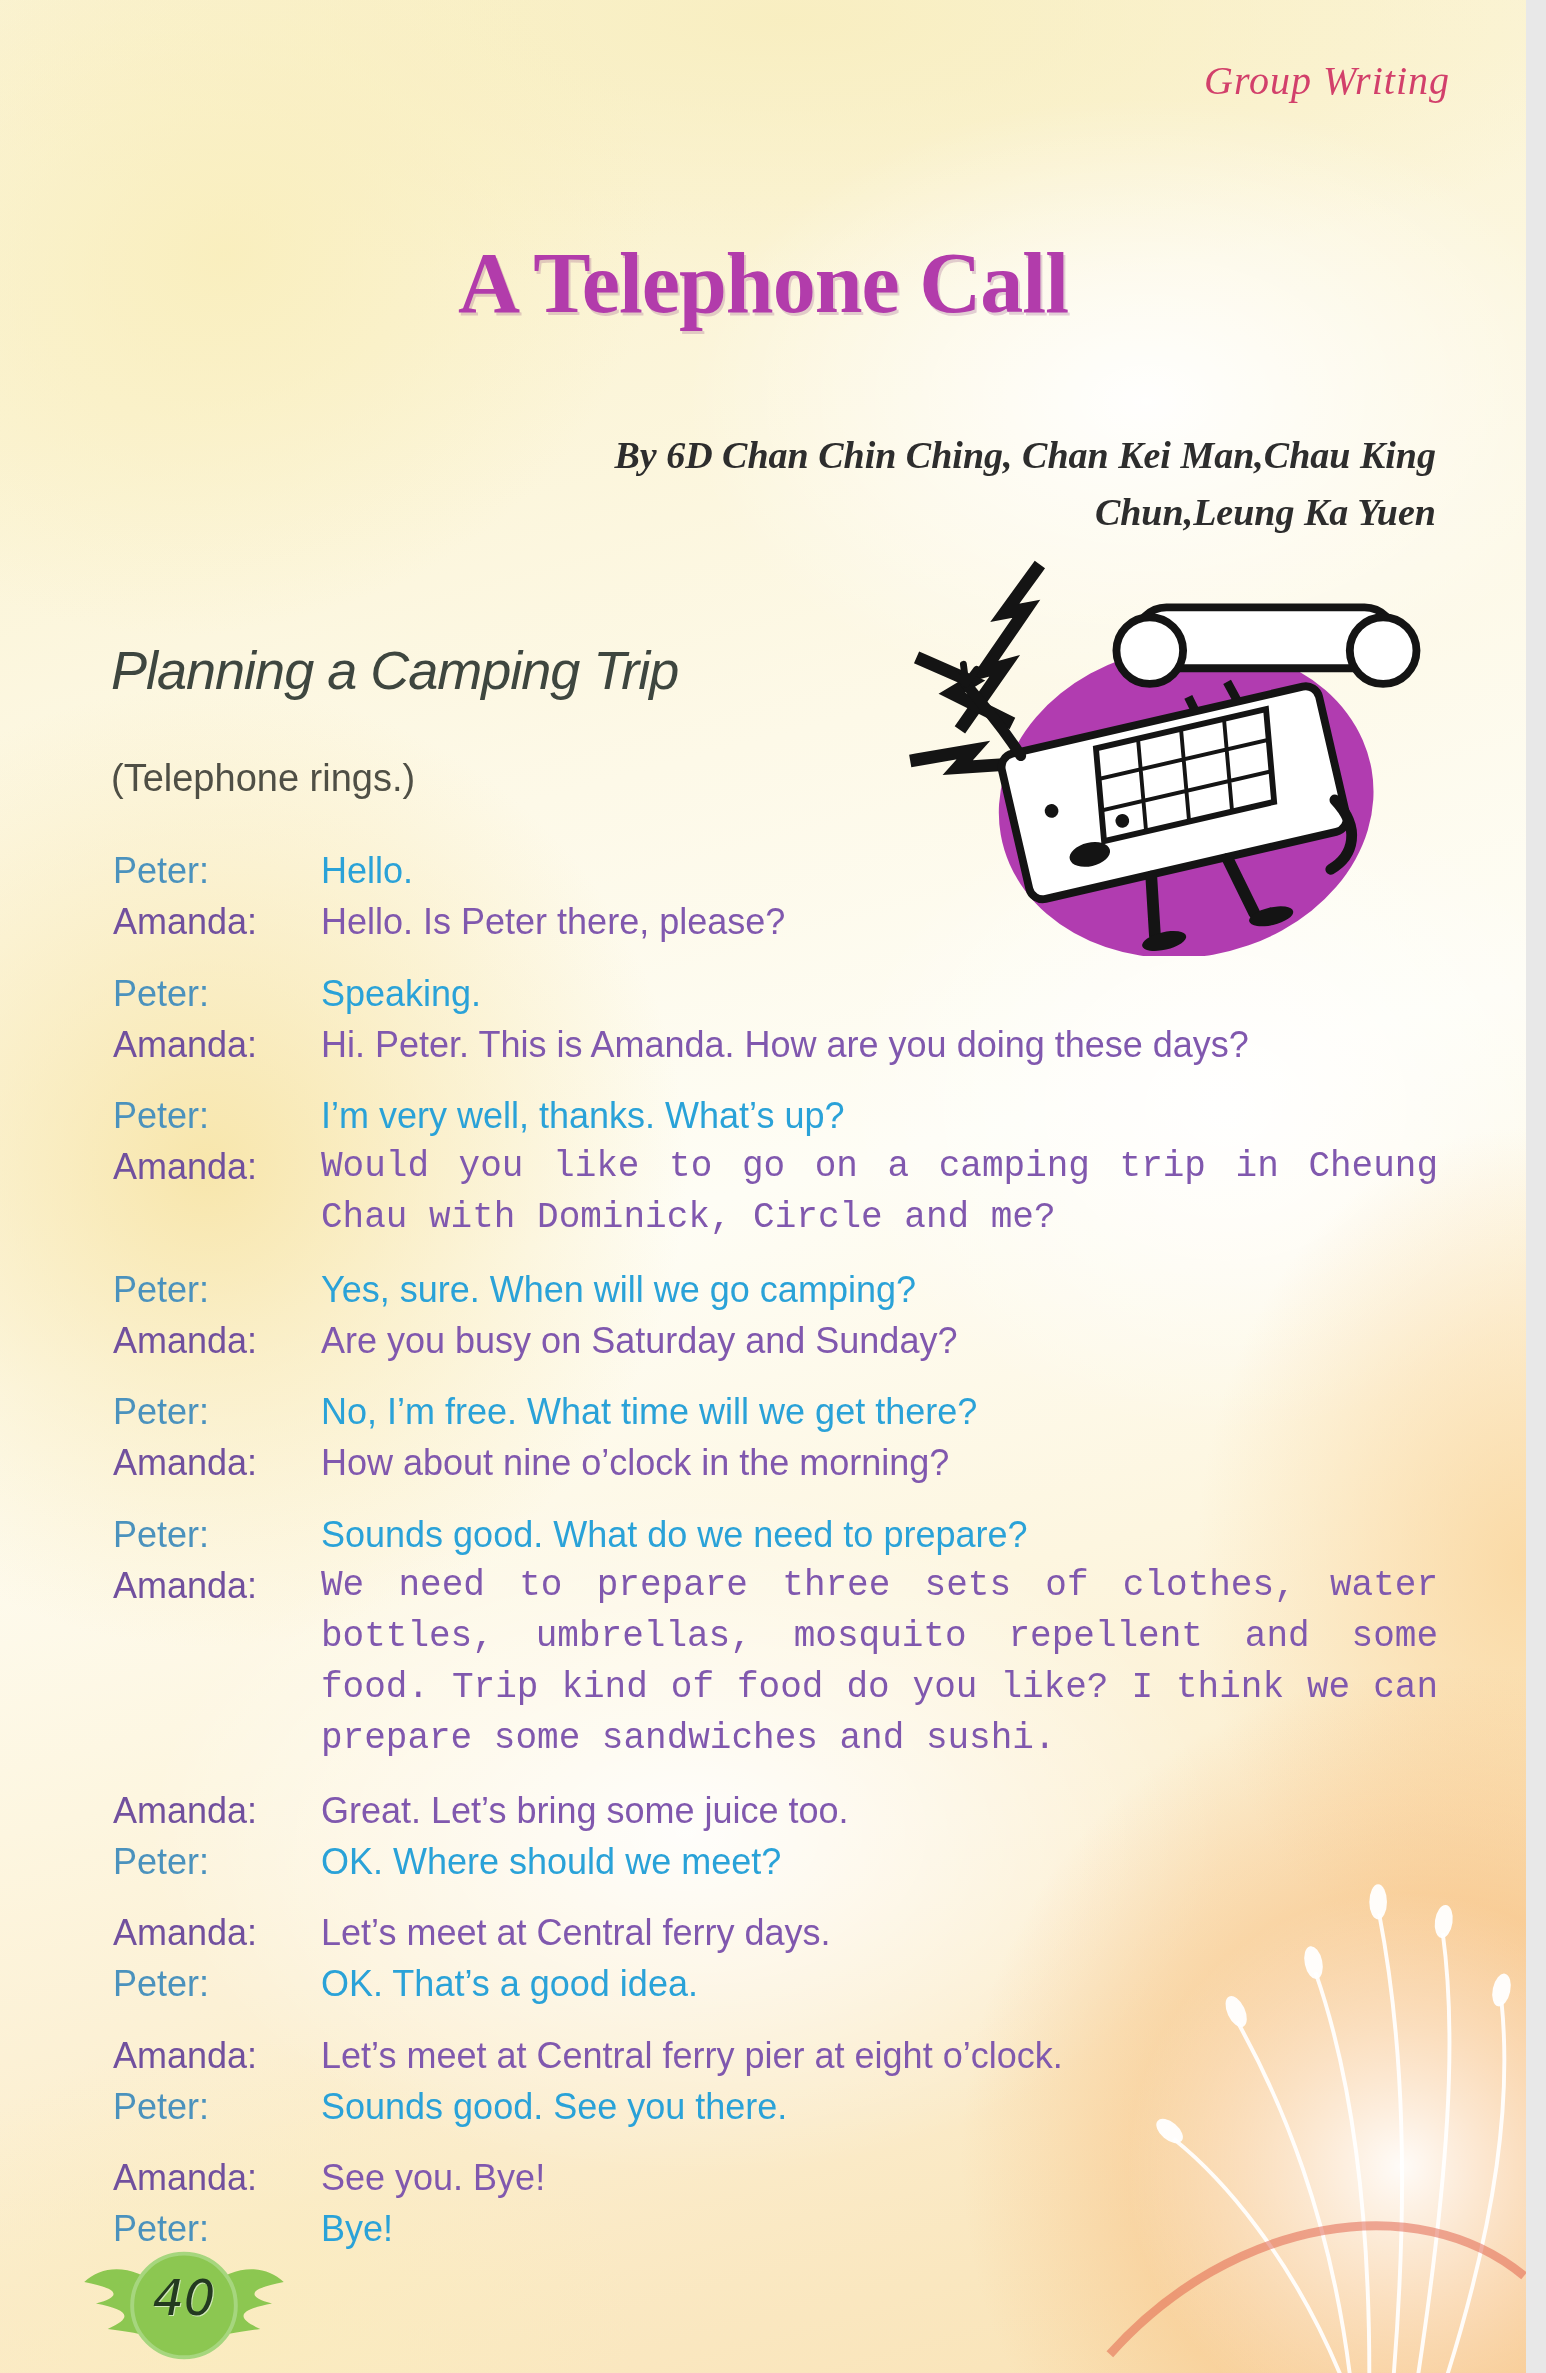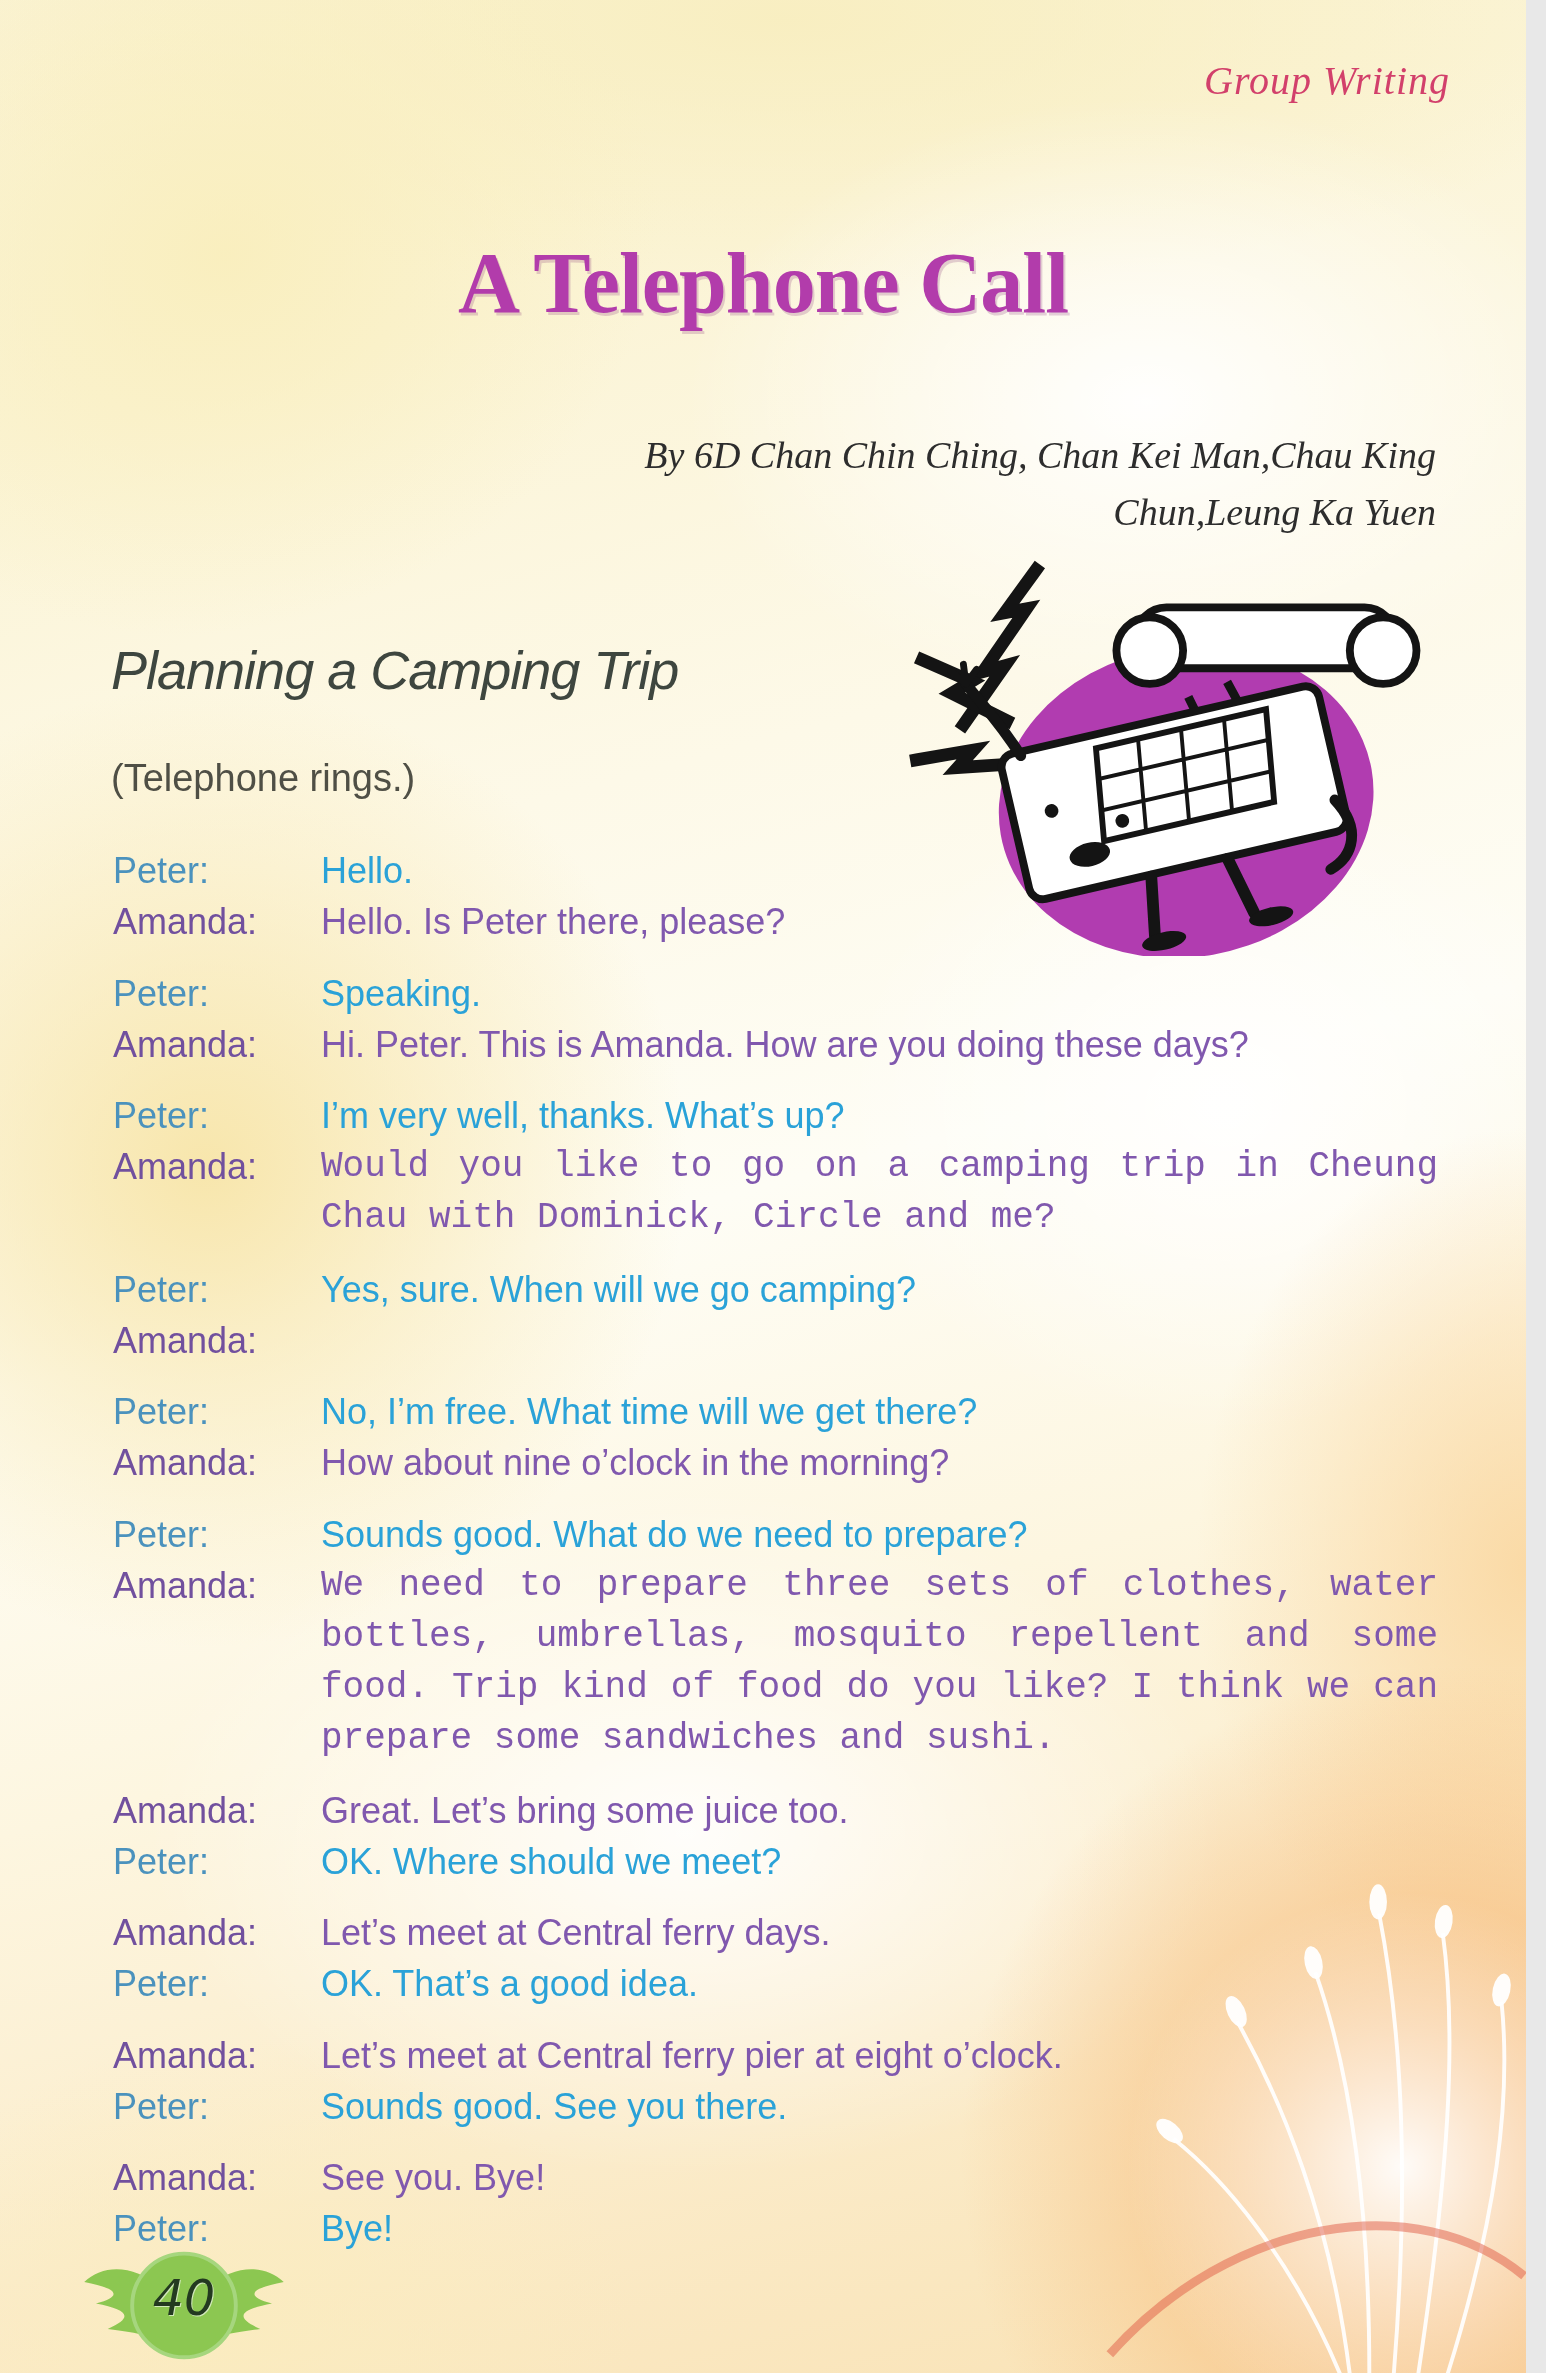--- a/index.html
+++ b/index.html
@@ -30,21 +30,21 @@
     color:#d2406b;letter-spacing:1px;
   }
   .page-title{
     position:absolute;top:233px;left:0;width:100%;text-align:center;
     font-family:"Liberation Serif",serif;font-weight:bold;font-size:86px;
     color:#b23cab;letter-spacing:-1px;
     text-shadow:2px 2.9px 0 rgba(130,50,120,.22);
   }
   .byline{
     position:absolute;top:427px;right:90px;width:1010px;text-align:right;
-    font-family:"Liberation Serif",serif;font-weight:normal;font-style:italic;
+    font-family:"Liberation Serif",serif;font-weight:bold;font-style:italic;
     font-size:38px;line-height:57px;color:#2d2d2d;
   }
   .section-heading{
     position:absolute;top:639px;left:111px;
     font-weight:normal;font-style:italic;font-size:54px;color:#3e463f;letter-spacing:-1px;
   }
   .stage-direction{
     position:absolute;top:757px;left:111px;
     font-size:38px;color:#4f4f45;
   }
@@ -198,20 +198,21 @@
       </div>
     </div>
 
     <div class="dlg-group">
       <div class="turn peter">
         <span class="speaker">Peter:</span>
         <span class="speech">Yes, sure. When will we go camping?</span>
       </div>
       <div class="turn amanda">
         <span class="speaker">Amanda:</span>
+        <span class="speech">Are you busy on Saturday and Sunday?</span>
       </div>
     </div>
 
     <div class="dlg-group">
       <div class="turn peter">
         <span class="speaker">Peter:</span>
         <span class="speech">No, I’m free. What time will we get there?</span>
       </div>
       <div class="turn amanda">
         <span class="speaker">Amanda:</span>

